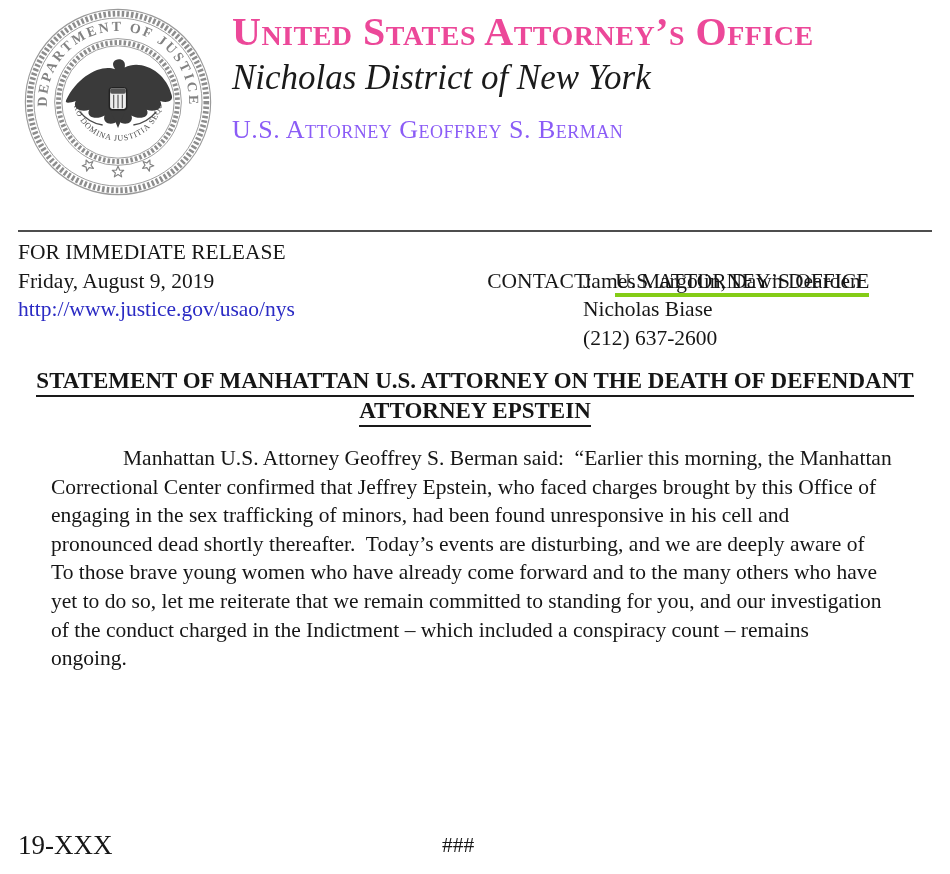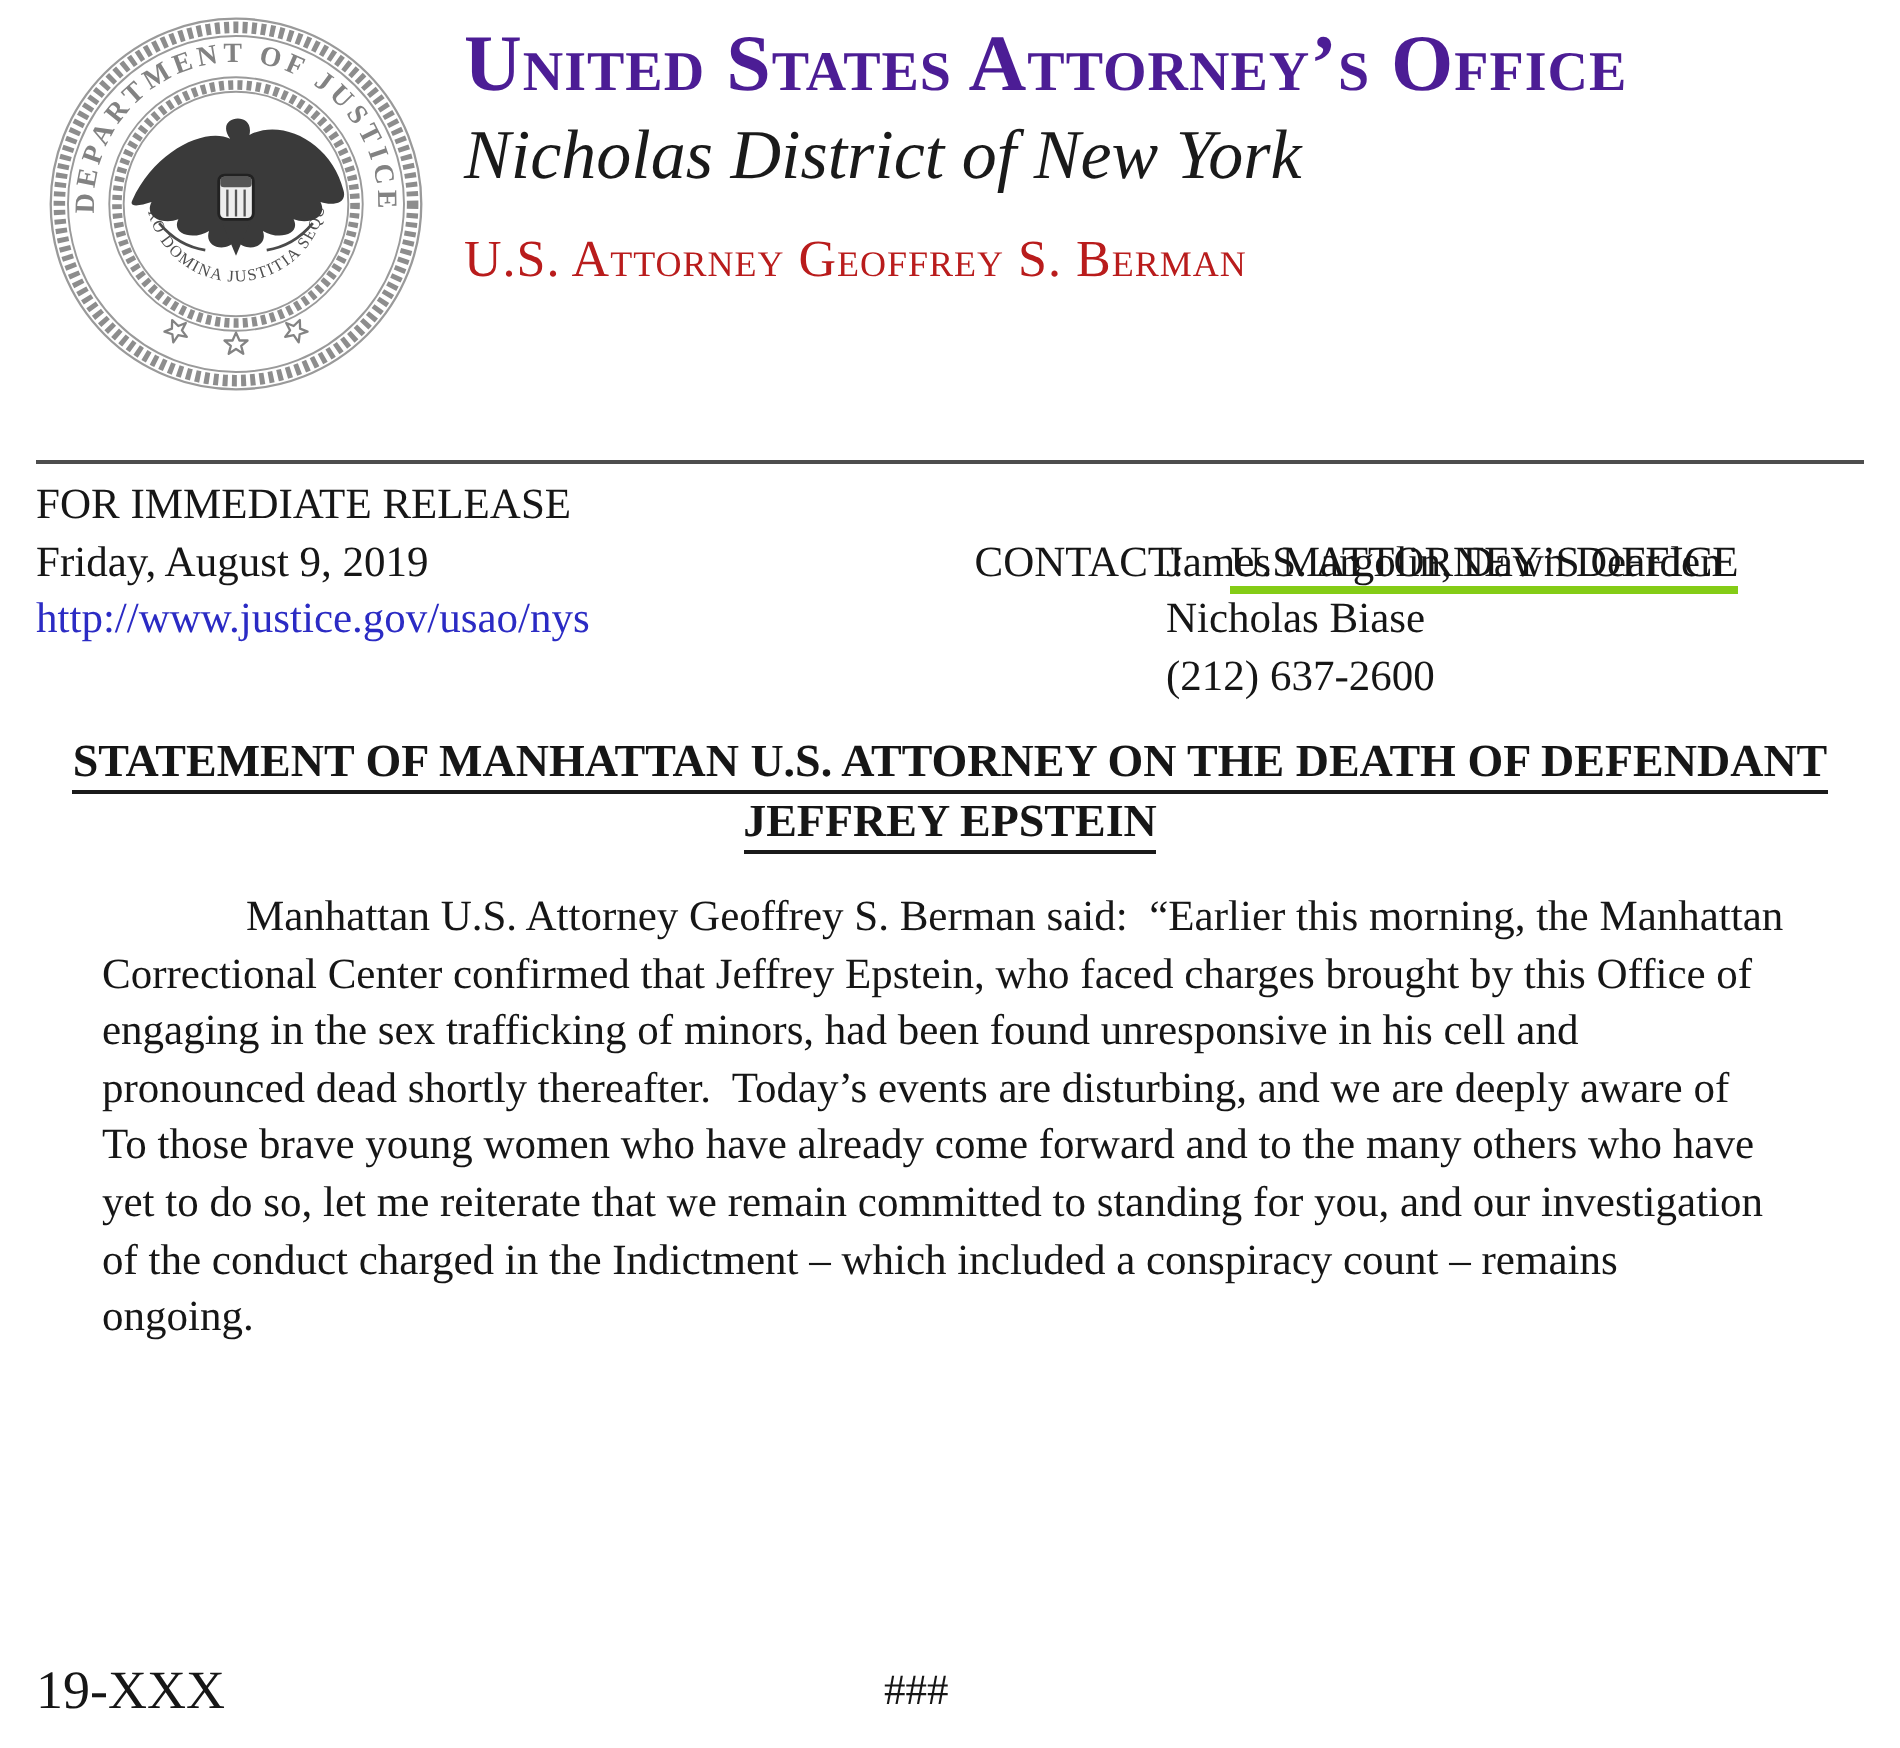--- a/index.html
+++ b/index.html
@@ -21,37 +21,37 @@
     height: 192px;
   }
   .masthead-text { position: absolute; left: 232px; top: 8px; }
   .mast-title {
     font-size: 40px;
     font-weight: bold;
     font-variant: small-caps;
     letter-spacing: 0.5px;
     line-height: 48px;
     white-space: pre;
-    color: #4c1d95;
+    color: #ec4899;
   }
   .mast-subtitle {
     font-size: 35px;
     font-style: italic;
     line-height: 44px;
     white-space: pre;
     color: #1a1a1a;
   }
   .mast-attorney {
     margin-top: 15px;
     font-size: 26px;
     font-variant: small-caps;
     letter-spacing: 0.5px;
     line-height: 30px;
     white-space: pre;
-    color: #b91c1c;
+    color: #8b5cf6;
   }
   
   .rule {
     position: absolute;
     left: 18px;
     right: 18px;
     top: 230px;
     height: 2px;
     background: #4d4d4d;
   }
@@ -160,21 +160,21 @@
     <div class="rr-line">
       <span class="contact-label">CONTACT:</span><span class="contact-office">U.S. ATTORNEY’S OFFICE</span>
     </div>
     <div class="rr-line rr-detail">James Margolin, Dawn Dearden</div>
     <div class="rr-line rr-detail">Nicholas Biase</div>
     <div class="rr-line rr-detail">(212) 637-2600</div>
   </div>
 
   <div class="headline">
     <div class="hl-line"><span class="hl-underline">STATEMENT OF MANHATTAN U.S. ATTORNEY ON THE DEATH OF DEFENDANT</span></div>
-    <div class="hl-line"><span class="hl-underline">JEFFREY EPSTEIN</span></div>
+    <div class="hl-line"><span class="hl-underline">ATTORNEY EPSTEIN</span></div>
   </div>
 
   <div class="para para1">
     <div class="line indent">Manhattan U.S. Attorney Geoffrey S. Berman said:  “Earlier this morning, the Manhattan</div>
     <div class="line">Correctional Center confirmed that Jeffrey Epstein, who faced charges brought by this Office of</div>
     <div class="line">engaging in the sex trafficking of minors, had been found unresponsive in his cell and</div>
     <div class="line">pronounced dead shortly thereafter.  Today’s events are disturbing, and we are deeply aware of</div>
     <div class="line">To those brave young women who have already come forward and to the many others who have</div>
     <div class="line">yet to do so, let me reiterate that we remain committed to standing for you, and our investigation</div>
     <div class="line">of the conduct charged in the Indictment – which included a conspiracy count – remains</div>

